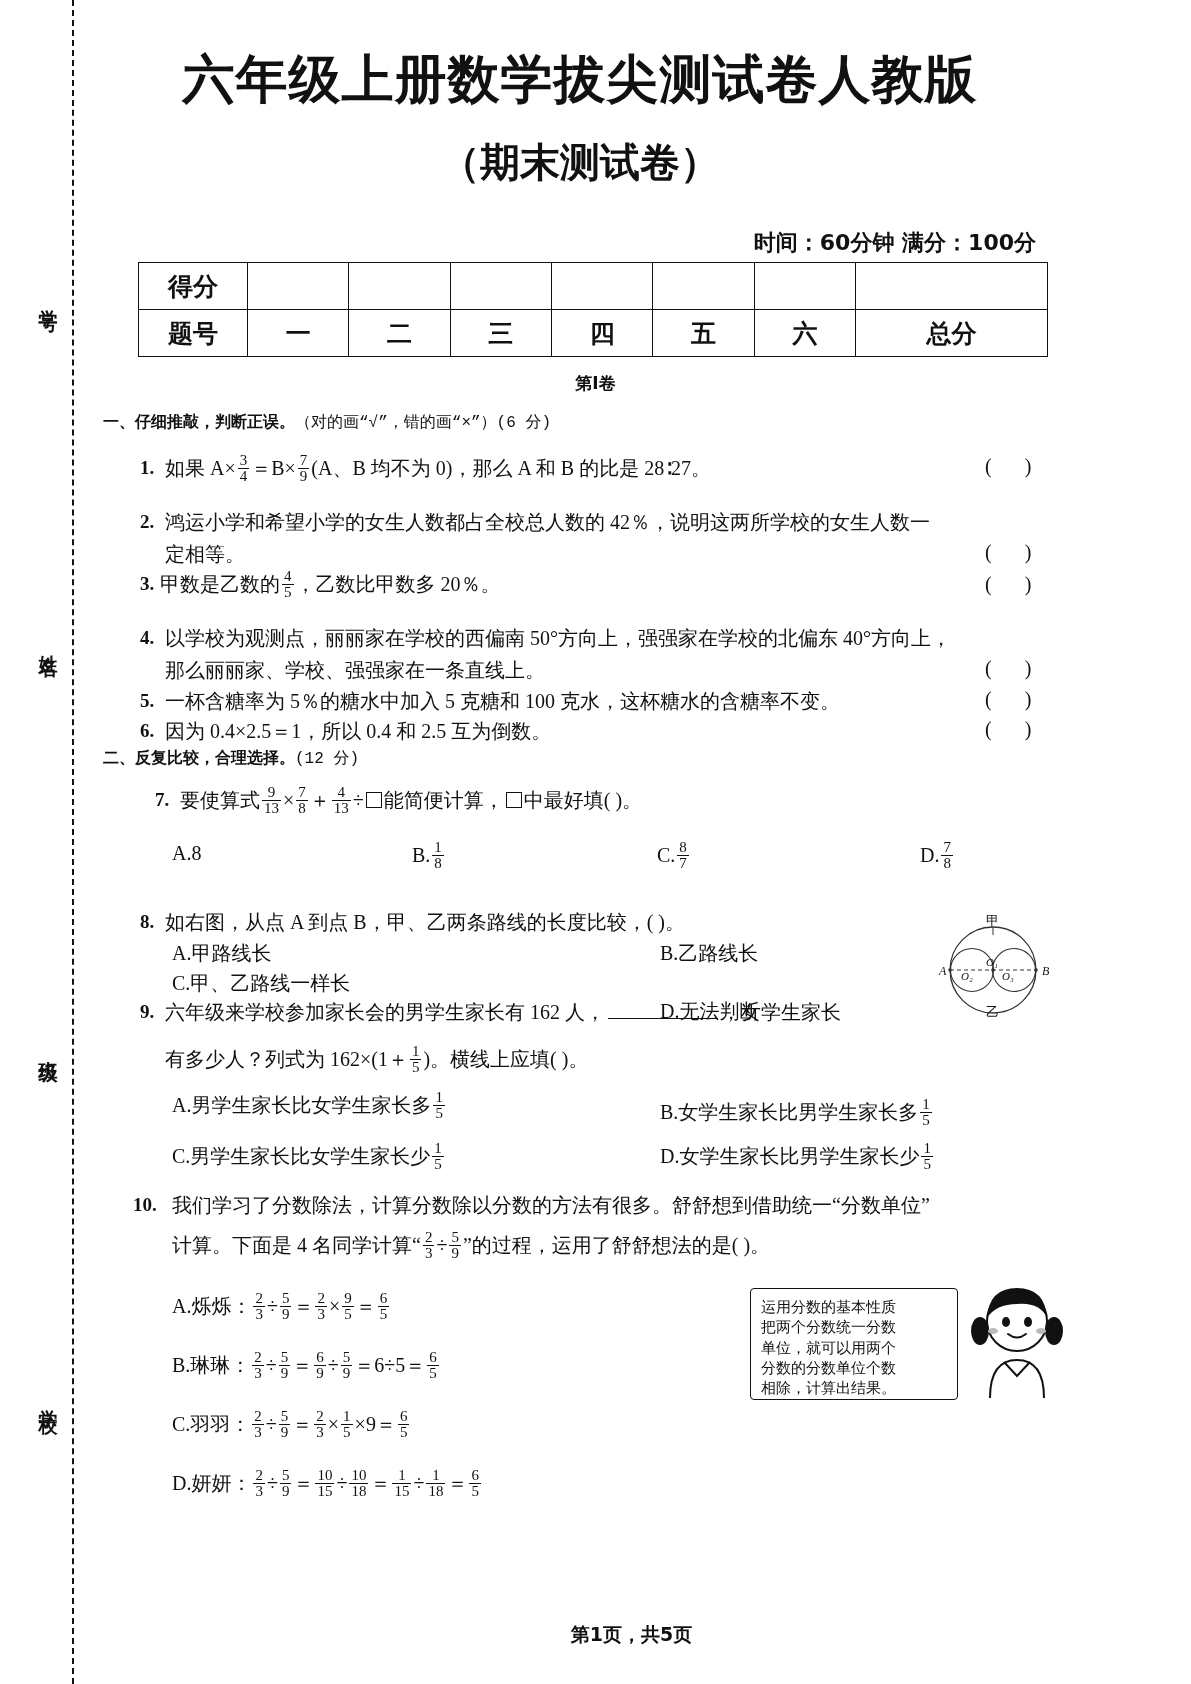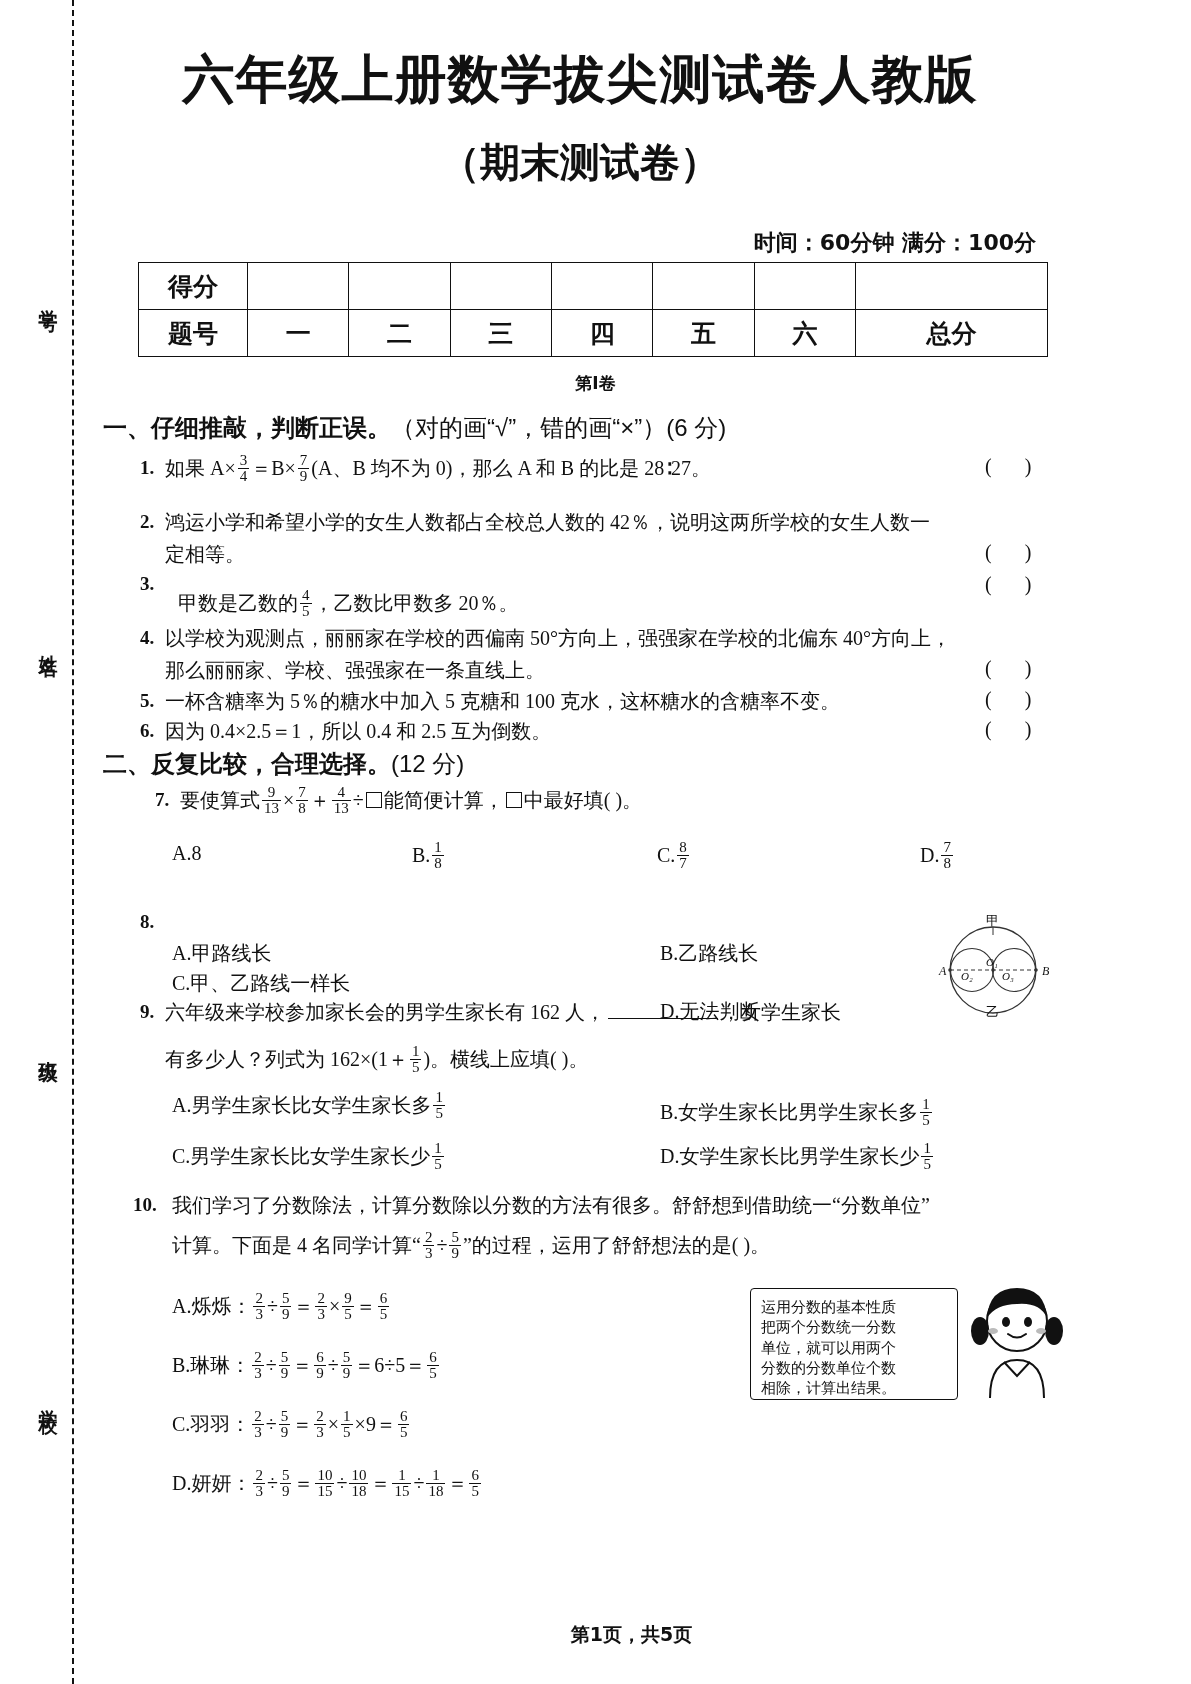--- a/index.html
+++ b/index.html
@@ -77,22 +77,22 @@
   
   .juan{
     position:absolute;left:0;top:372px;width:1191px;
     text-align:center;
     font-family:"DejaVu Sans","Liberation Sans",sans-serif;
     font-weight:bold;font-size:17px;
   }
 
   .sec-head{
     position:absolute;left:103px;
-    font-family:Liberation Sans, sans-serif;
-    font-size:24px;font-weight:bold;
+    font-family:Liberation Mono, monospace;
+    font-size:16px;font-weight:bold;
     white-space:nowrap;
   }
   .sec-head .normal{font-weight:normal;}
   .qnum{
     position:absolute;
     font-weight:bold;
     font-size:19px;
     font-family:"Liberation Serif",serif;
   }
   .qtext{position:absolute;font-size:20px;white-space:nowrap;}
@@ -211,21 +211,21 @@
       </span><span>(A、B 均不为 0)，那么 A 和 B 的比是 28∶27。</span>
   </div>
   <div class="paren" style="left:985px;top:455px;">(        )</div>
 
   <div class="qnum" style="left:140px;top:511px;">2.</div>
   <div class="qtext" style="left:165px;top:509px;">鸿运小学和希望小学的女生人数都占全校总人数的 42％，说明这两所学校的女生人数一</div>
   <div class="qtext" style="left:165px;top:541px;">定相等。</div>
   <div class="paren" style="left:985px;top:541px;">(        )</div>
 
   <div class="qnum" style="left:140px;top:573px;">3.</div>
-  <div class="qtext" style="left:178px;top:571px;margin-top:19px;">
+  <div class="qtext" style="left:160px;top:571px;">
     <span>甲数是乙数的</span><span class="fr">
         <span class="num">4</span>
         <span class="den">5</span>
       </span><span>，乙数比甲数多 20％。</span>
   </div>
   <div class="paren" style="left:985px;top:573px;">(        )</div>
 
   <div class="qnum" style="left:140px;top:627px;">4.</div>
   <div class="qtext" style="left:165px;top:625px;">以学校为观测点，丽丽家在学校的西偏南 50°方向上，强强家在学校的北偏东 40°方向上，</div>
   <div class="qtext" style="left:165px;top:657px;">那么丽丽家、学校、强强家在一条直线上。</div>
@@ -273,20 +273,21 @@
       </span>
   </div>
   <div class="opt" style="left:920px;top:842px;">
     <span>D.</span><span class="fr">
         <span class="num">7</span>
         <span class="den">8</span>
       </span>
   </div>
 
   <div class="qnum" style="left:140px;top:911px;">8.</div>
+  <div class="qtext" style="left:165px;top:909px;">如右图，从点 A 到点 B，甲、乙两条路线的长度比较，(        )。</div>
   <div class="opt" style="left:172px;top:940px;">A.甲路线长</div>
   <div class="opt" style="left:660px;top:940px;">B.乙路线长</div>
   <div class="opt" style="left:172px;top:970px;">C.甲、乙路线一样长</div>
   <div class="opt" style="left:660px;top:998px;">D.无法判断</div>
 
   <div class="fig8">
     <svg width="180" height="110" viewBox="0 0 180 110">
       <circle cx="88" cy="62" r="43" fill="none" stroke="#333" stroke-width="1.3"></circle>
       <circle cx="67" cy="62" r="21.5" fill="none" stroke="#333" stroke-width="1.1"></circle>
       <circle cx="109" cy="62" r="21.5" fill="none" stroke="#333" stroke-width="1.1"></circle>

